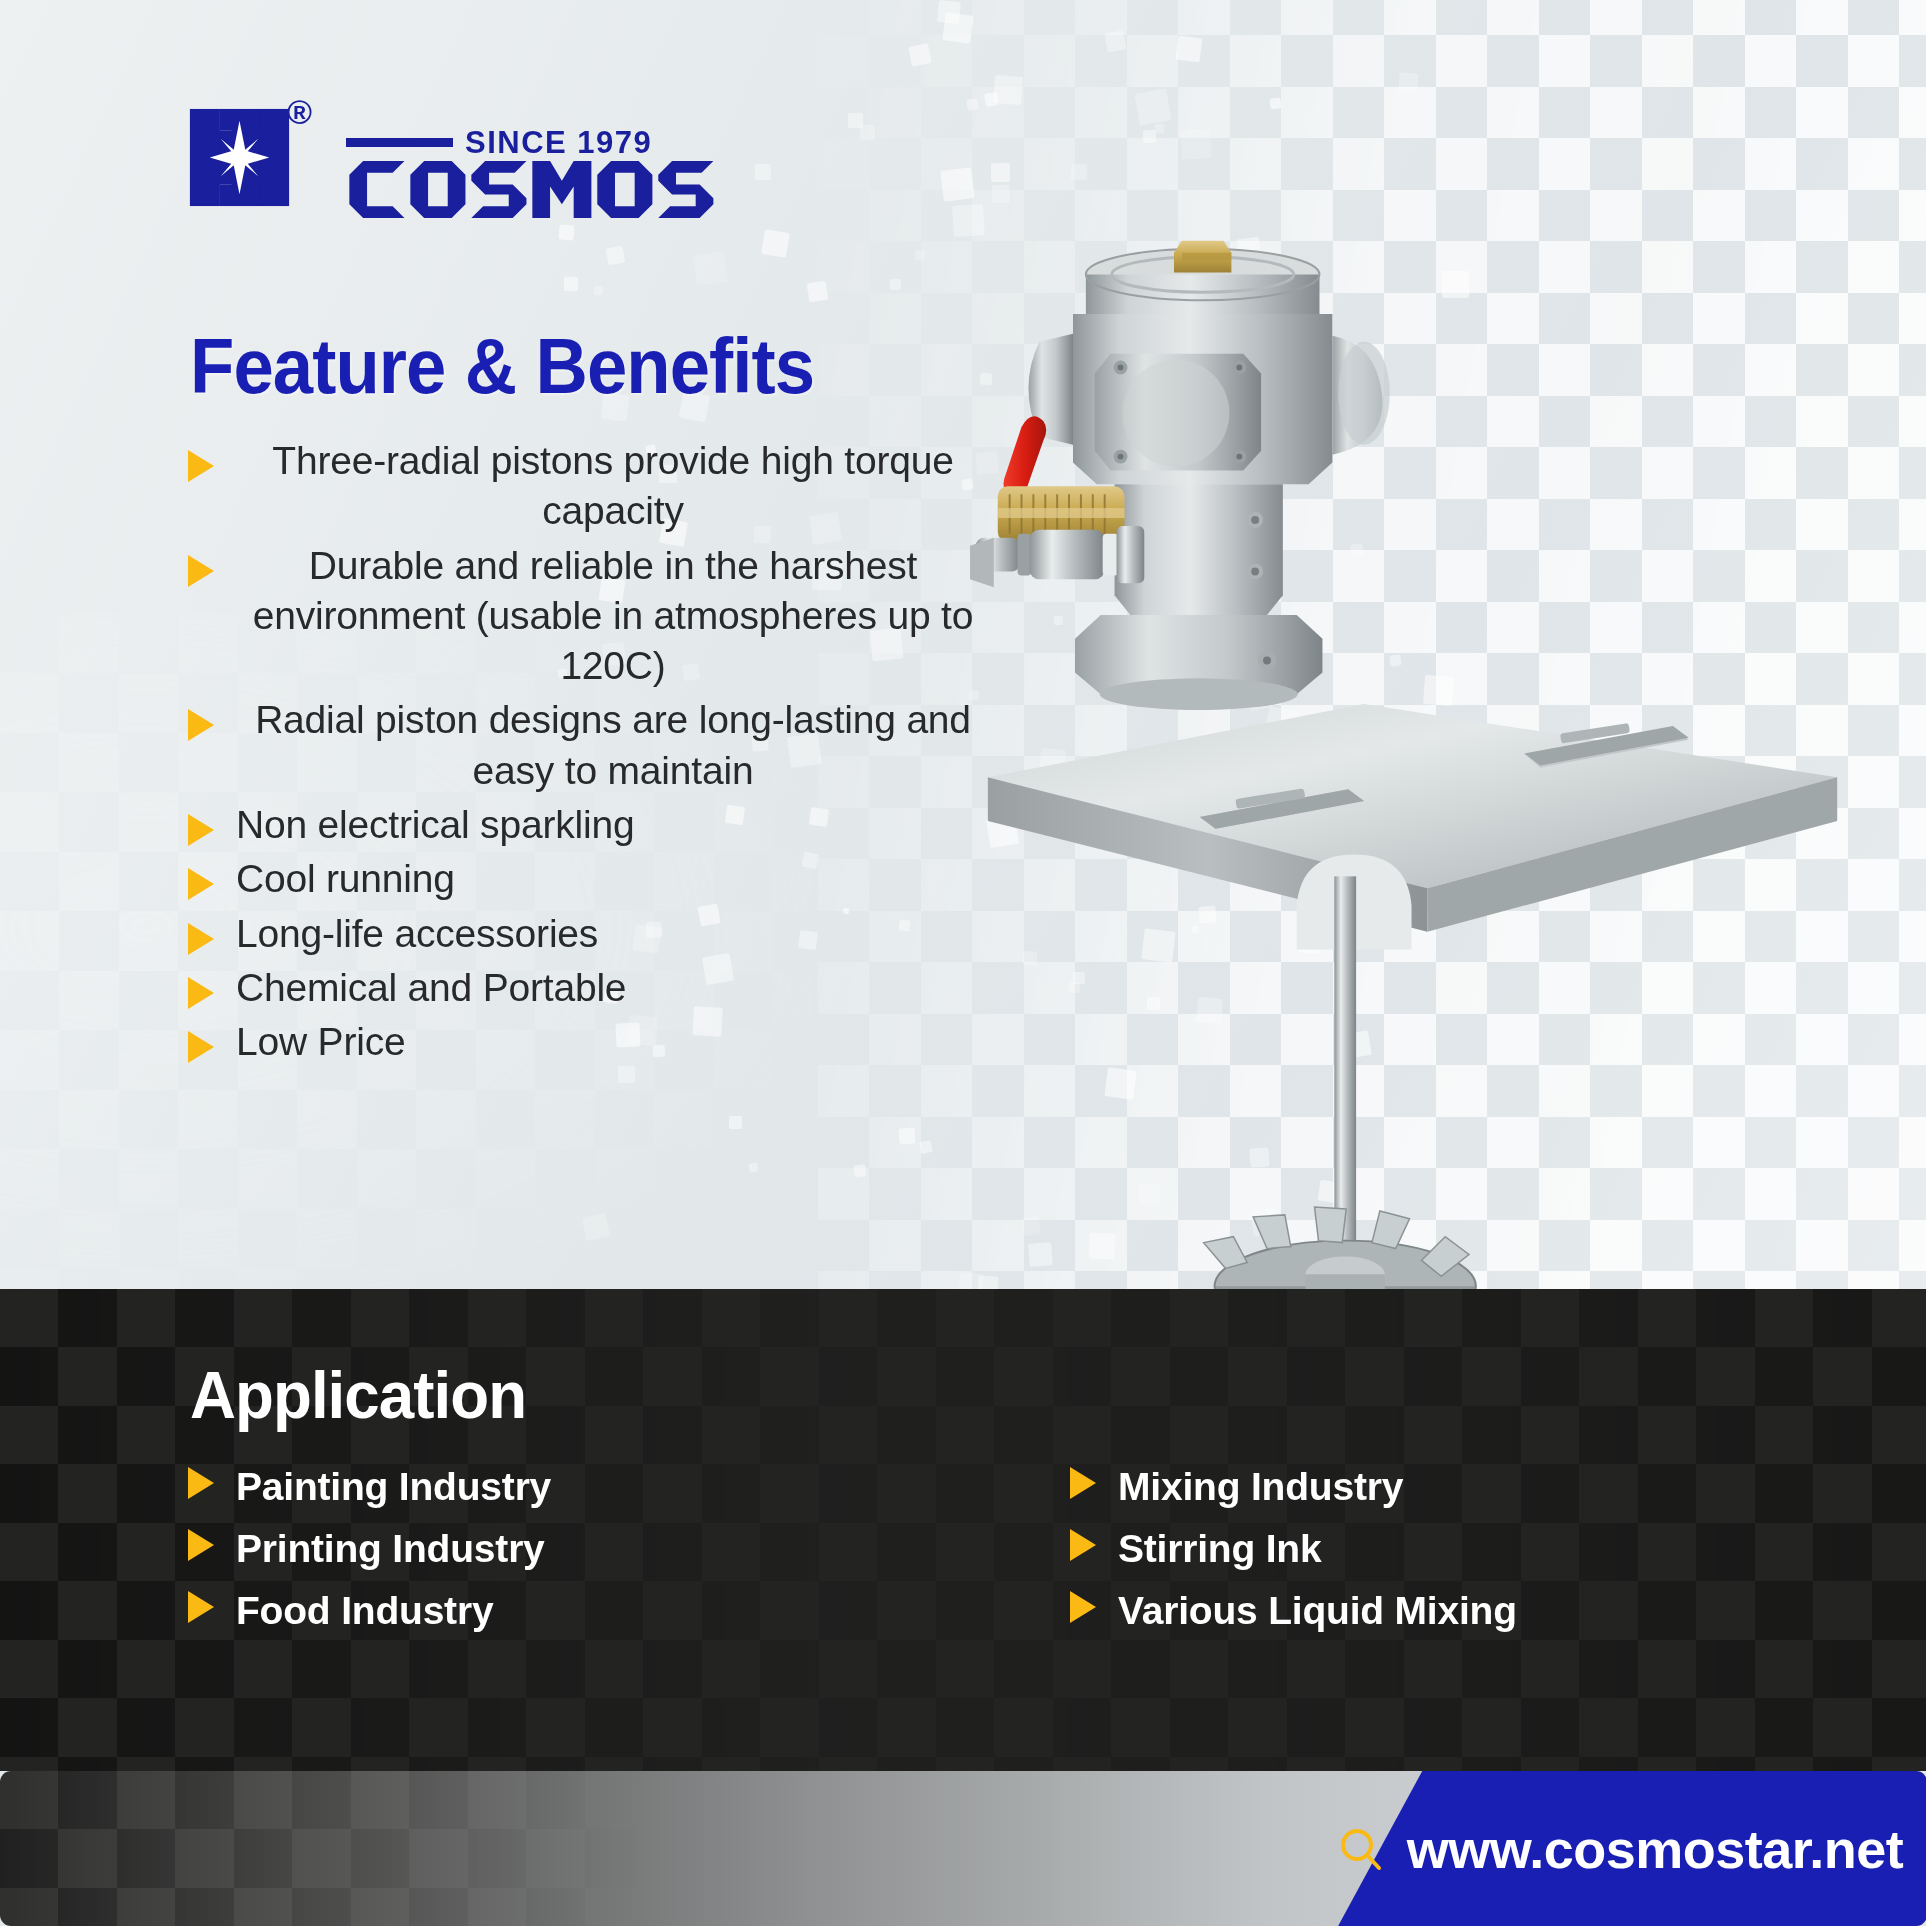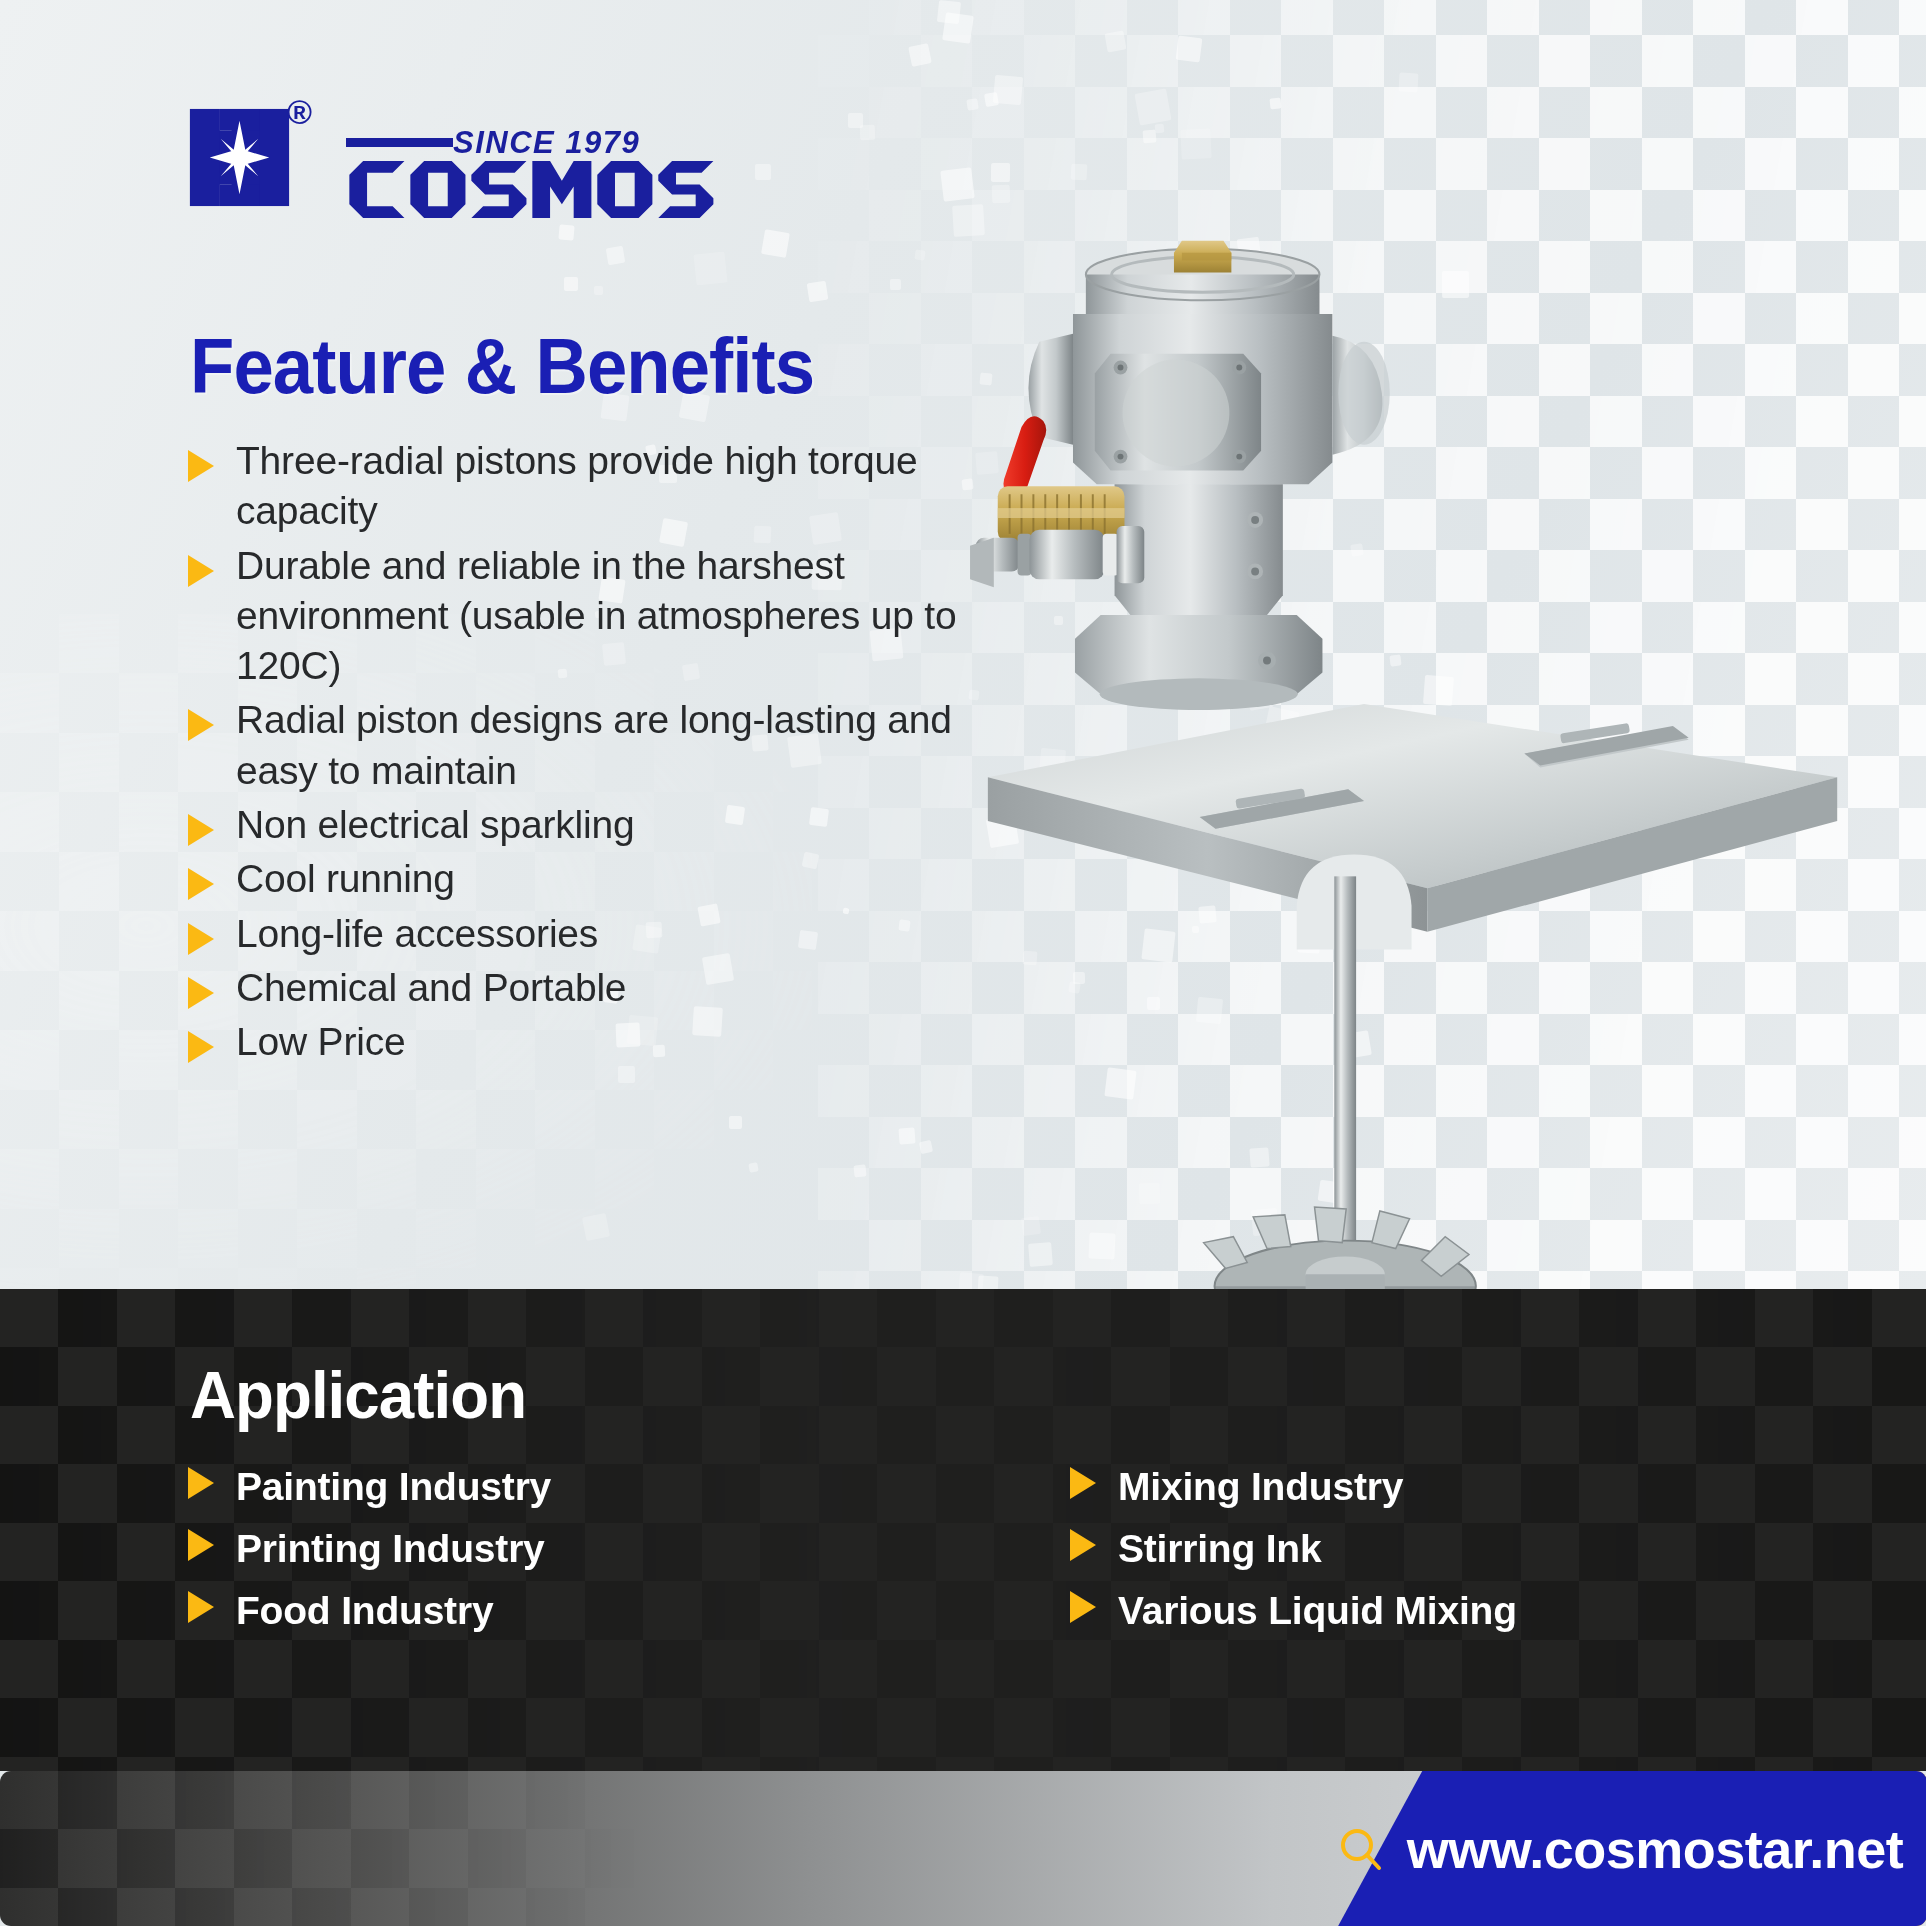--- a/index.html
+++ b/index.html
@@ -54,21 +54,21 @@
 
   
   .logo-block { position:absolute; left:184px; top:103px; display:flex; align-items:flex-start; }
   .logo-mark { position:relative; width:111px; height:109px; flex:none; }
   .logo-mark svg { display:block; width:111px; height:109px; }
   .logo-reg {
     position:absolute; left:103px; top:-8px;
     font-size:34px; font-weight:bold; color:#1a1f9e; line-height:1;
   }
   .logo-text { position:relative; margin-left:51px; padding-top:24px; }
-  .logo-since-row { display:flex; align-items:center; height:30px;font-style:italic; }
+  .logo-since-row { display:flex; align-items:center; gap:12px; height:30px; }
   .logo-rule { width:107px; height:9px; background:#1a1f9e; }
   .logo-since {
     font-size:31px; font-weight:bold; color:#1a1f9e;
     letter-spacing:1.5px; line-height:1;
   }
   .logo-word { margin-top:2px; }
   .logo-word svg { display:block; height:61px; }
 
   
   .feature-heading {
@@ -89,21 +89,21 @@
     margin-bottom:4px;
   }
   .bullet-tri {
     flex:none; width:0; height:0; margin-top:14px;
     border-left:26px solid #fbb913;
     border-top:16px solid transparent;
     border-bottom:16px solid transparent;
   }
   .feature-text {
     font-size:39px; color:#27292b; line-height:1.29;
-    font-weight:400; letter-spacing:-0.2px;
+    font-weight:400; letter-spacing:-0.2px;text-align:center;
   }
 
   
   .product { position:absolute; left:970px; top:223px; width:891px; height:1178px; }
   .product svg { display:block; width:891px; height:1178px; }
 
   
   .dark-section {
     position:absolute; left:0; top:1289px; width:1927px; height:482px;
     background:#232322;

